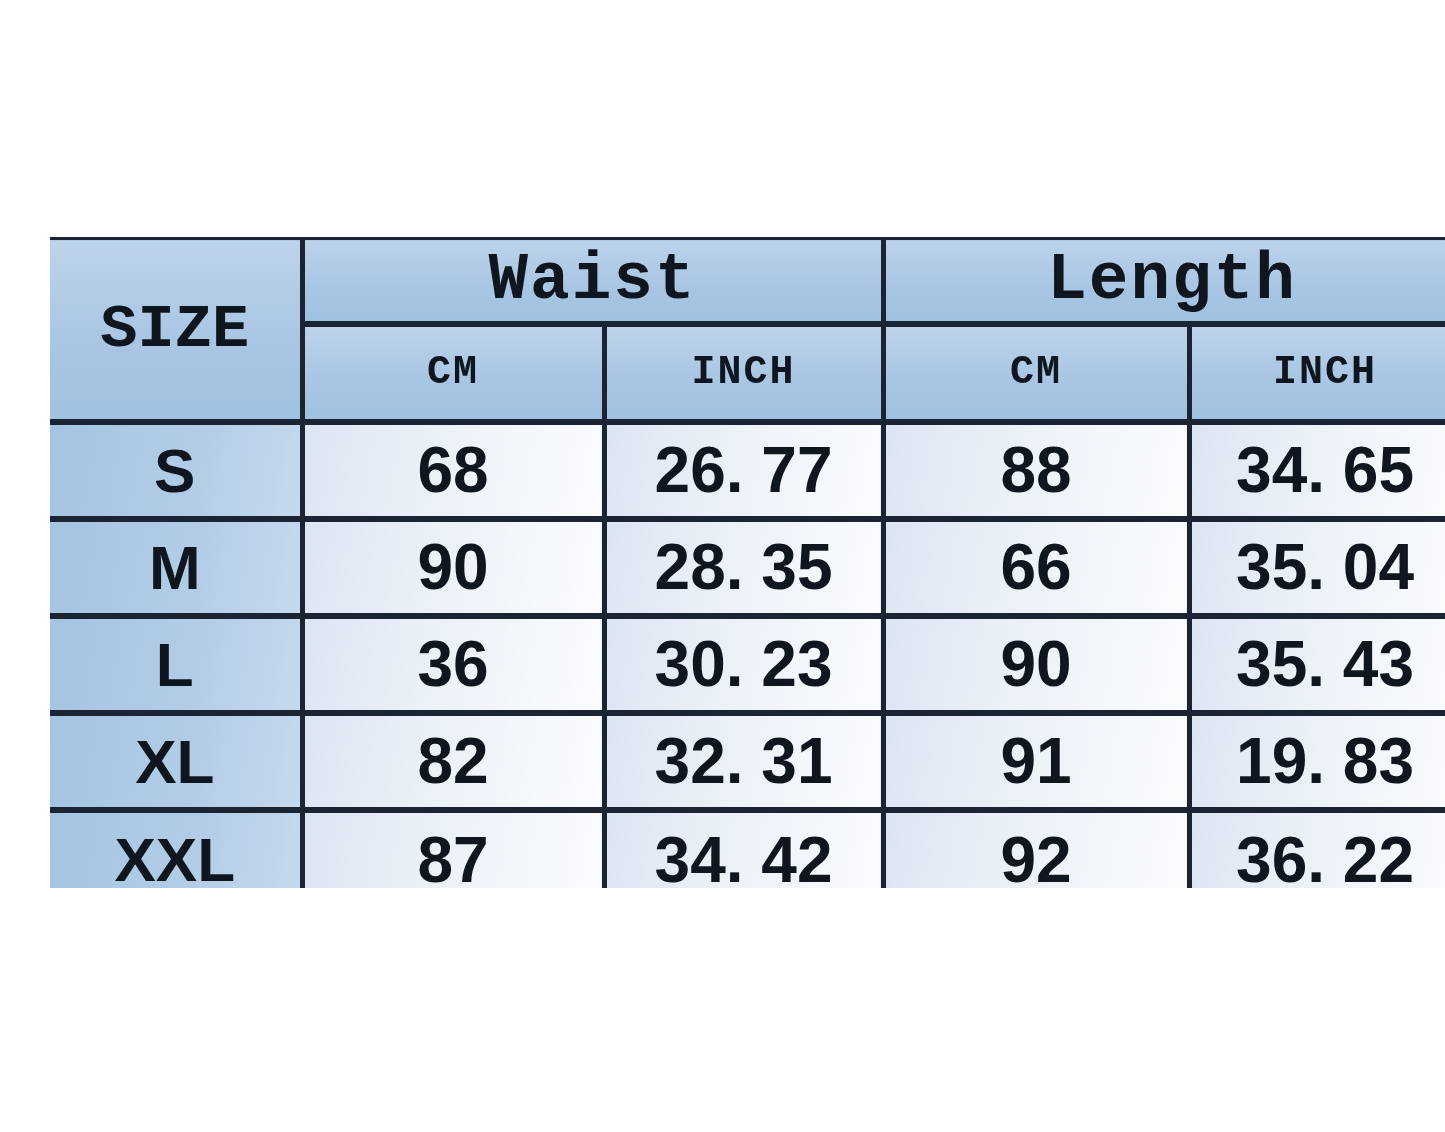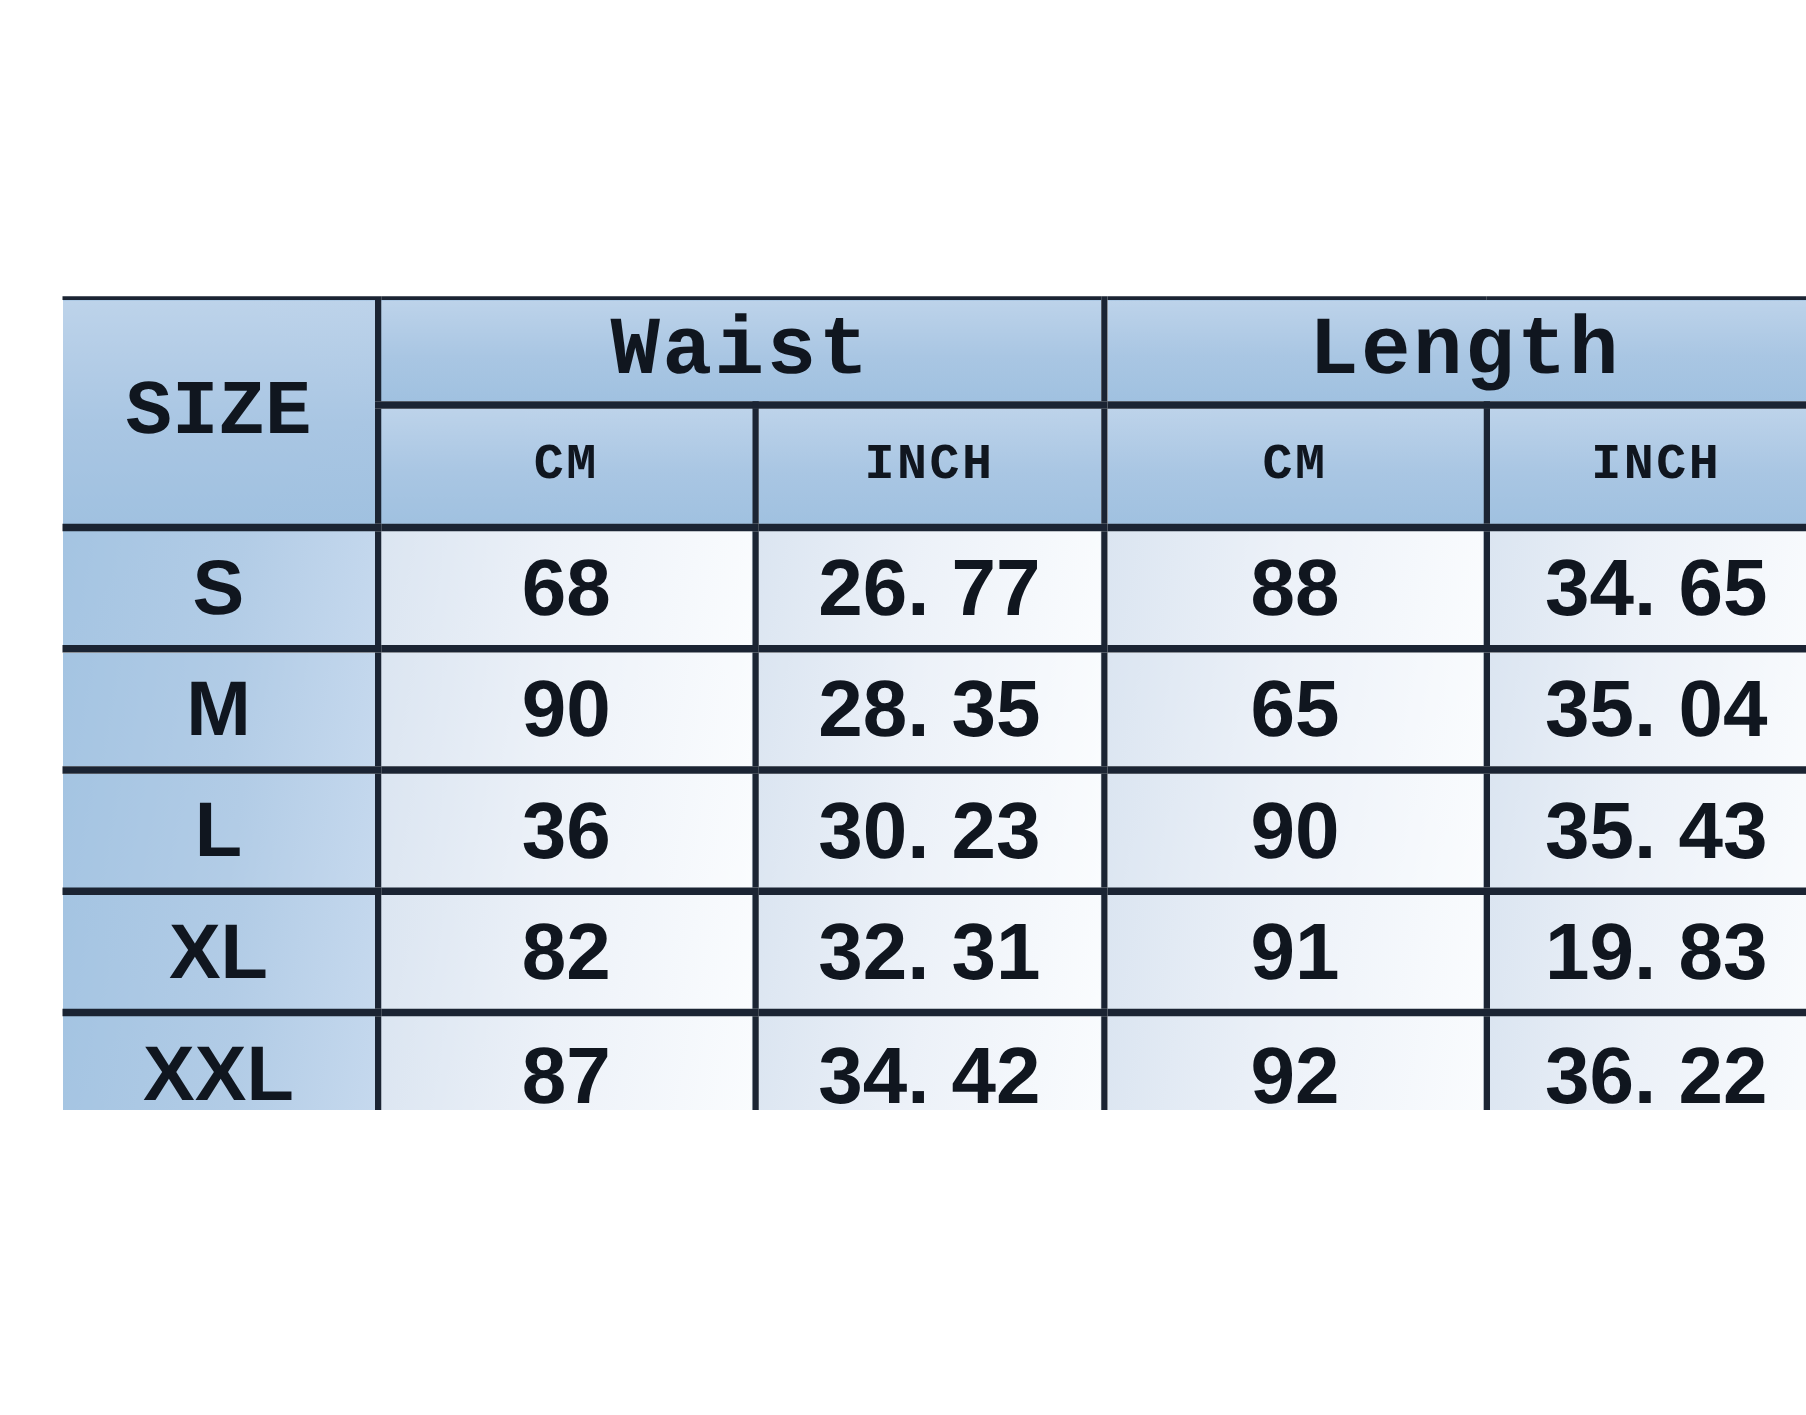--- a/index.html
+++ b/index.html
@@ -101,21 +101,21 @@
           <th class="row-label">S</th>
           <td>68</td>
           <td>26. 77</td>
           <td>88</td>
           <td>34. 65</td>
         </tr>
         <tr>
           <th class="row-label">M</th>
           <td>90</td>
           <td>28. 35</td>
-          <td>65</td>
+          <td>66</td>
           <td>35. 04</td>
         </tr>
         <tr>
           <th class="row-label">L</th>
           <td>36</td>
           <td>30. 23</td>
           <td>90</td>
           <td>35. 43</td>
         </tr>
         <tr>

